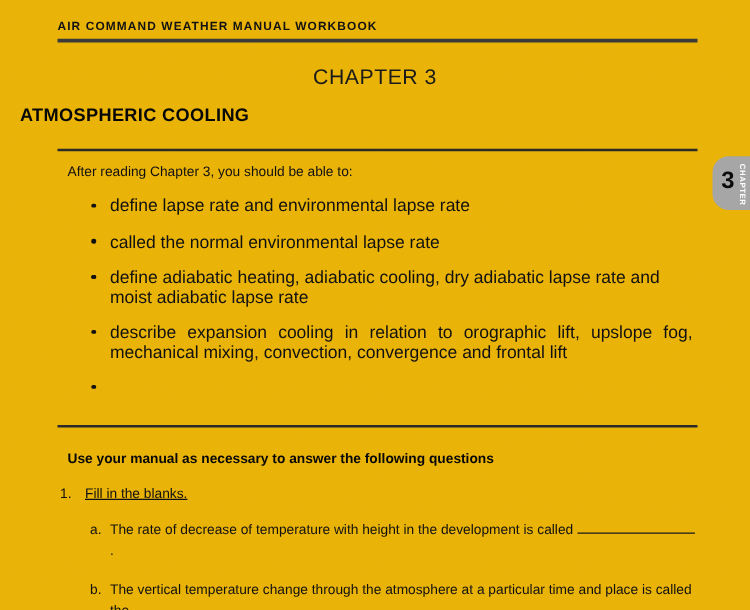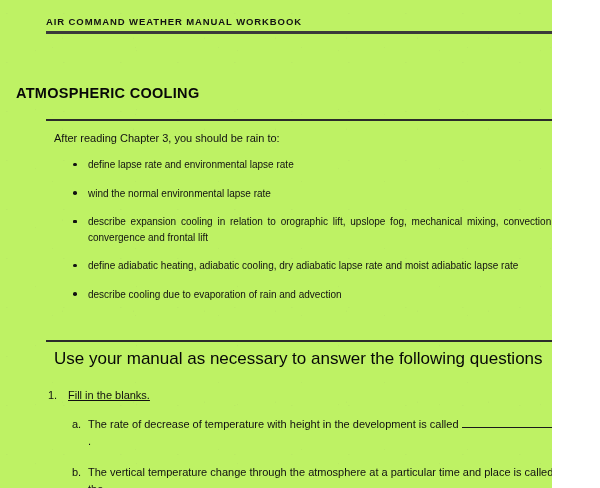--- a/index.html
+++ b/index.html
@@ -6,23 +6,23 @@
     margin: 0;
     padding: 0;
     background: #ffffff;
   }
   body {
     font-family: "Liberation Sans", sans-serif;
     color: #000000;
   }
   .page {
     position: relative;
-    width: 552px;
+    width: 600px;
     height: 488px;
-    background: #bef264;
+    background: #eab308;
     overflow: hidden;
   }
 
   
   .running-head {
     position: absolute;
     left: 46px;
     top: 16px;
     font-size: 9.5px;
     font-weight: bold;
@@ -86,21 +86,21 @@
   .objectives {
     position: absolute;
     left: 54px;
     top: 157px;
     width: 500px;
   }
   .bullet-row {
     position: relative;
     padding-left: 34px;
     margin-bottom: 13px;
-    font-size: 10px;
+    font-size: 14px;
     line-height: 15.5px;
     color: #111111;
   }
   .bullet-row.justify { text-align: justify; }
   .bullet-row .dot {
     position: absolute;
     left: 19px;
     top: 5.5px;
     width: 3.6px;
     height: 3.6px;
@@ -113,23 +113,23 @@
     position: absolute;
     left: 46px;
     top: 340px;
     width: 512px;
     height: 1.6px;
     background: #2b2b2b;
   }
   .questions-heading {
     position: absolute;
     left: 54px;
-    top: 349px;
-    font-size: 17px;
-    font-weight: normal;
+    top: 361px;
+    font-size: 11px;
+    font-weight: bold;
     color: #070707;
     white-space: nowrap;
   }
 
   
   .q-item {
     position: absolute;
     left: 48px;
     top: 389px;
     width: 510px;
@@ -226,49 +226,49 @@
 </head>
 <body>
 
 <div class="page">
 
   <div class="speckle"></div>
 
   <div class="running-head">AIR COMMAND WEATHER MANUAL WORKBOOK</div>
   <div class="rule-top"></div>
 
+  <div class="chapter-line">CHAPTER 3</div>
   <div class="chapter-subject">ATMOSPHERIC COOLING</div>
 
   <div class="rule-mid"></div>
 
-  <div class="intro">After reading Chapter 3, you should be rain to:</div>
+  <div class="intro">After reading Chapter 3, you should be able to:</div>
 
   <div class="objectives">
     <div class="bullet-row">
       <span class="dot"></span>
       <span>define lapse rate and environmental lapse rate</span>
     </div>
     <div class="bullet-row">
       <span class="dot"></span>
-      <span>wind the normal environmental lapse rate</span>
+      <span>called the normal environmental lapse rate</span>
     </div>
     <div class="bullet-row justify">
       <span class="dot"></span>
     </div>
+    <div class="bullet-row">
+      <span class="dot"></span>
+      <span>define adiabatic heating, adiabatic cooling, dry adiabatic lapse rate and moist adiabatic lapse rate</span>
+    </div>
     <div class="bullet-row justify">
       <span class="dot"></span>
       <span>describe expansion cooling in relation to orographic lift, upslope fog, mechanical mixing, convection, convergence and frontal lift</span>
     </div>
     <div class="bullet-row">
       <span class="dot"></span>
-      <span>define adiabatic heating, adiabatic cooling, dry adiabatic lapse rate and moist adiabatic lapse rate</span>
-    </div>
-    <div class="bullet-row">
-      <span class="dot"></span>
-      <span>describe cooling due to evaporation of rain and advection</span>
     </div>
   </div>
 
   <div class="rule-low"></div>
 
   <div class="questions-heading">Use your manual as necessary to answer the following questions</div>
 
   <div class="q-item">
     <span class="q-num">1.</span>
     <span class="q-text">Fill in the blanks.</span>

